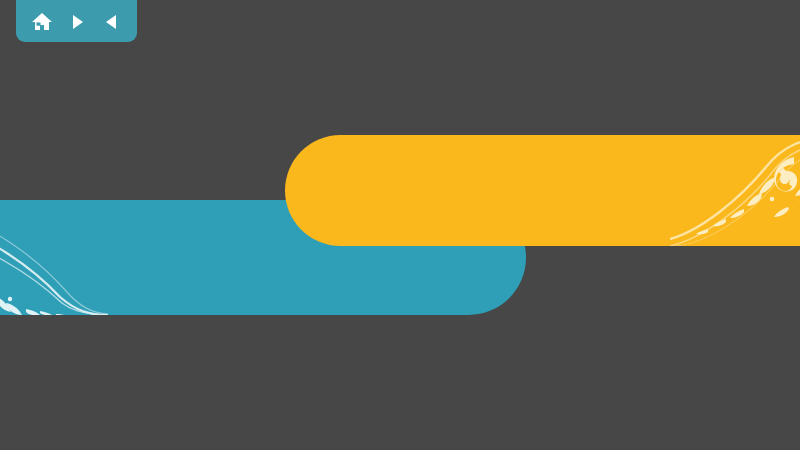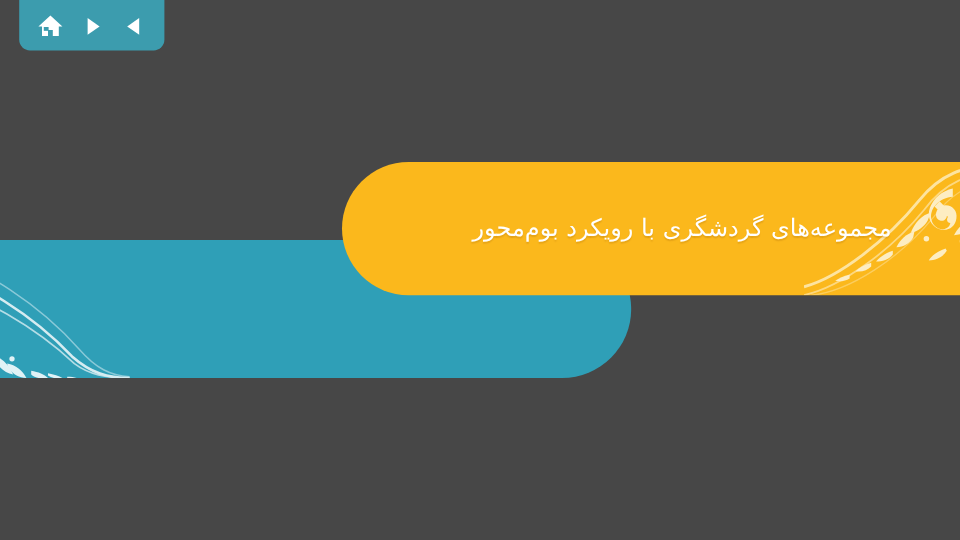--- a/index.html
+++ b/index.html
@@ -125,21 +125,20 @@
         <rect x="156" y="44" width="6" height="6" transform="rotate(45 159 47)"></rect>
       </g>
       <g fill="#ffffff" opacity="0.85">
         <path d="M168 66 c-10 2 -19 7 -25 15 c9 1 19 -3 25 -11z"></path>
         <path d="M150 82 c-8 2 -14 6 -18 12 c7 0 14 -4 18 -9z"></path>
         <path d="M170 92 c-7 2 -12 5 -16 10 c6 0 12 -3 16 -8z"></path>
       </g>
     </svg>
 
     <div class="title-wrap">
-      <div class="title-line">مجموعه‌های گردشگری با رویکرد بوم‌محور</div>
     </div>
   </div>
 
   <div class="navbar">
     <div class="navbtn">
       <svg width="20" height="20" viewBox="0 0 20 20">
         <path d="M14 3 L14 17 L4 10 Z" fill="#ffffff"></path>
       </svg>
     </div>
     <div class="navbtn">

